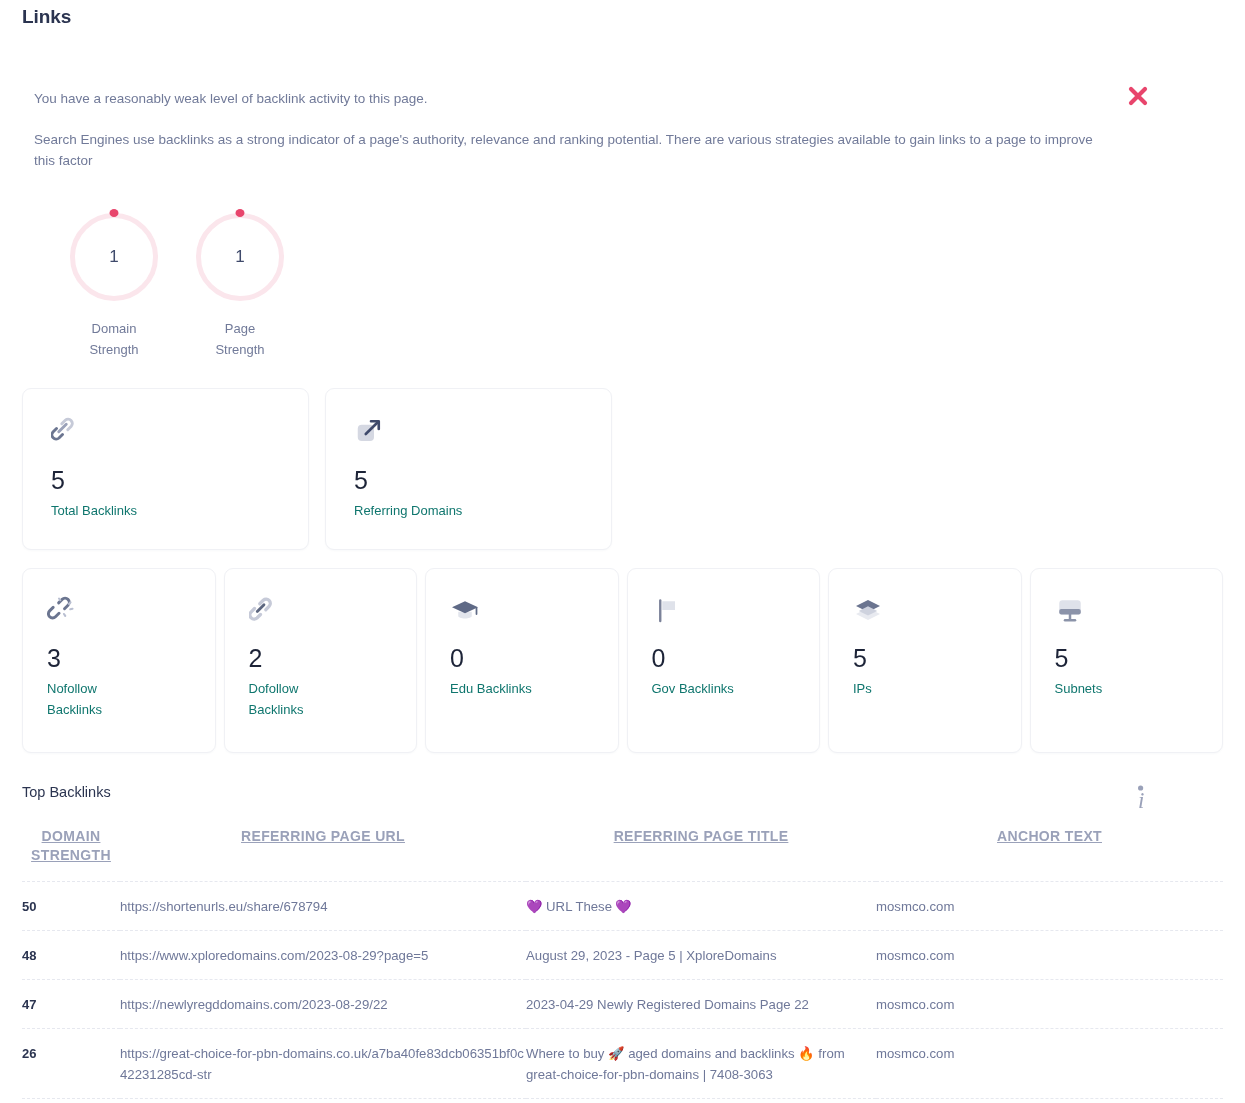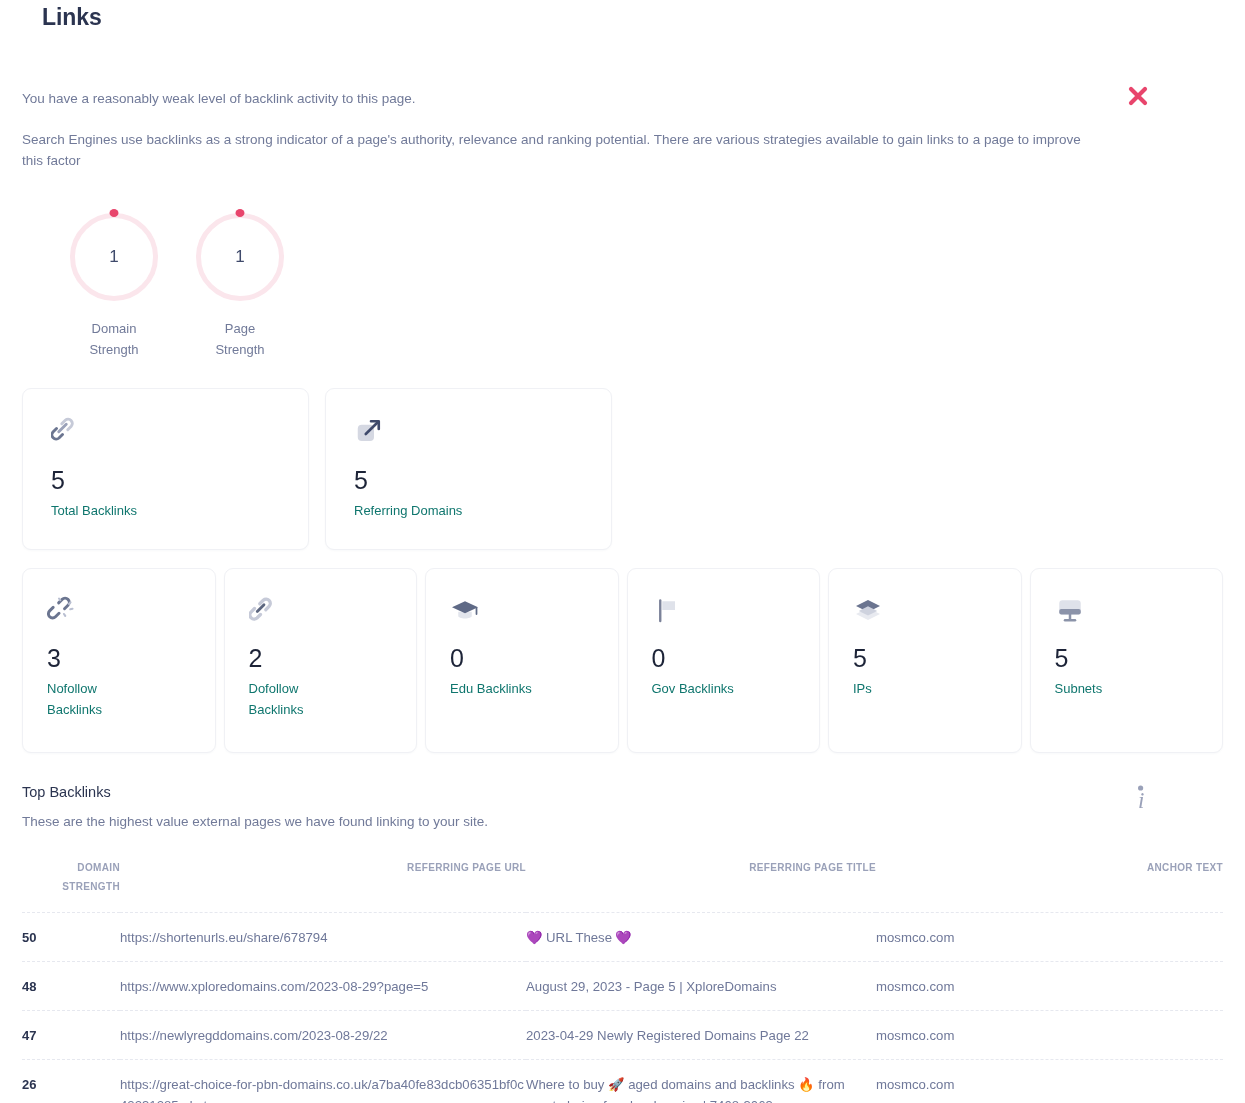--- a/index.html
+++ b/index.html
@@ -15,40 +15,39 @@
     height: 1103px;
     position: relative;
     overflow: hidden;
     color: #2e3650;
   }
 
   .page { padding: 0 22px; position: relative; }
 
   
   .page-title {
-    font-size: 23px;
+    font-size: 19px;
     font-weight: bold;
     color: #2b3450;
     letter-spacing: -0.1px;
     padding-top: 6px;
     line-height: 22px;
-    margin-left: 20px;
   }
 
   
   .summary { margin-top: 60px; position: relative; }
   .summary h2 {
     margin: 0;
     font-size: 14.5px;
     font-weight: bold;
     color: #2b3450;
     line-height: 18px;
   }
   .summary p {
-    margin: 0;
+    margin: 12px;
     font-size: 13.5px;
     color: #717a99;
     line-height: 21px;
   }
   .summary .lead { margin-top: 10px; }
   .summary .body-copy { margin-top: 20px; max-width: 1075px; }
 
   .close-btn {
     position: absolute;
     top: -7px;
@@ -171,29 +170,30 @@
   }
   .info-btn svg { display: block; }
 
   table.bl {
     width: 100%;
     border-collapse: collapse;
     margin-top: 26px;
     table-layout: fixed;
   }
   table.bl th {
-    text-align: right;
-    font-size: 10px;
+    text-align: center;
+    font-size: 14px;
     letter-spacing: 0.35px;
     color: #9aa1b9;
     font-weight: bold;
     padding: 0 0 16px 0;
     vertical-align: top;
     line-height: 19px;
     border-bottom: 1px dashed #e6e8ef;
+    text-decoration: underline;
   }
   table.bl td {
     font-size: 13.2px;
     color: #6f7899;
     padding: 14px 0 13px 0;
     vertical-align: top;
     line-height: 21px;
     border-bottom: 1px dashed #e6e8ef;
     margin-left: 24px;
   }
@@ -385,21 +385,20 @@
 
     <button class="info-btn">
       <span>
         <svg width="26" height="34" viewBox="0 0 26 34" aria-hidden="true">
           <circle cx="13.6" cy="7" r="2.6" fill="#9aa1b9"></circle>
           <text x="11" y="27" font-family="Liberation Serif, serif" font-size="23" font-style="italic" fill="#9aa1b9">i</text>
         </svg>
       </span>
     </button>
 
-    <p class="sub">These are the highest value external pages we have found linking to your site.</p>
 
     <table class="bl">
       <colgroup>
         <col class="c-strength">
           <col class="c-url">
           <col class="c-title">
           <col class="c-anchor">
       </colgroup>
       <thead>
         <tr>

